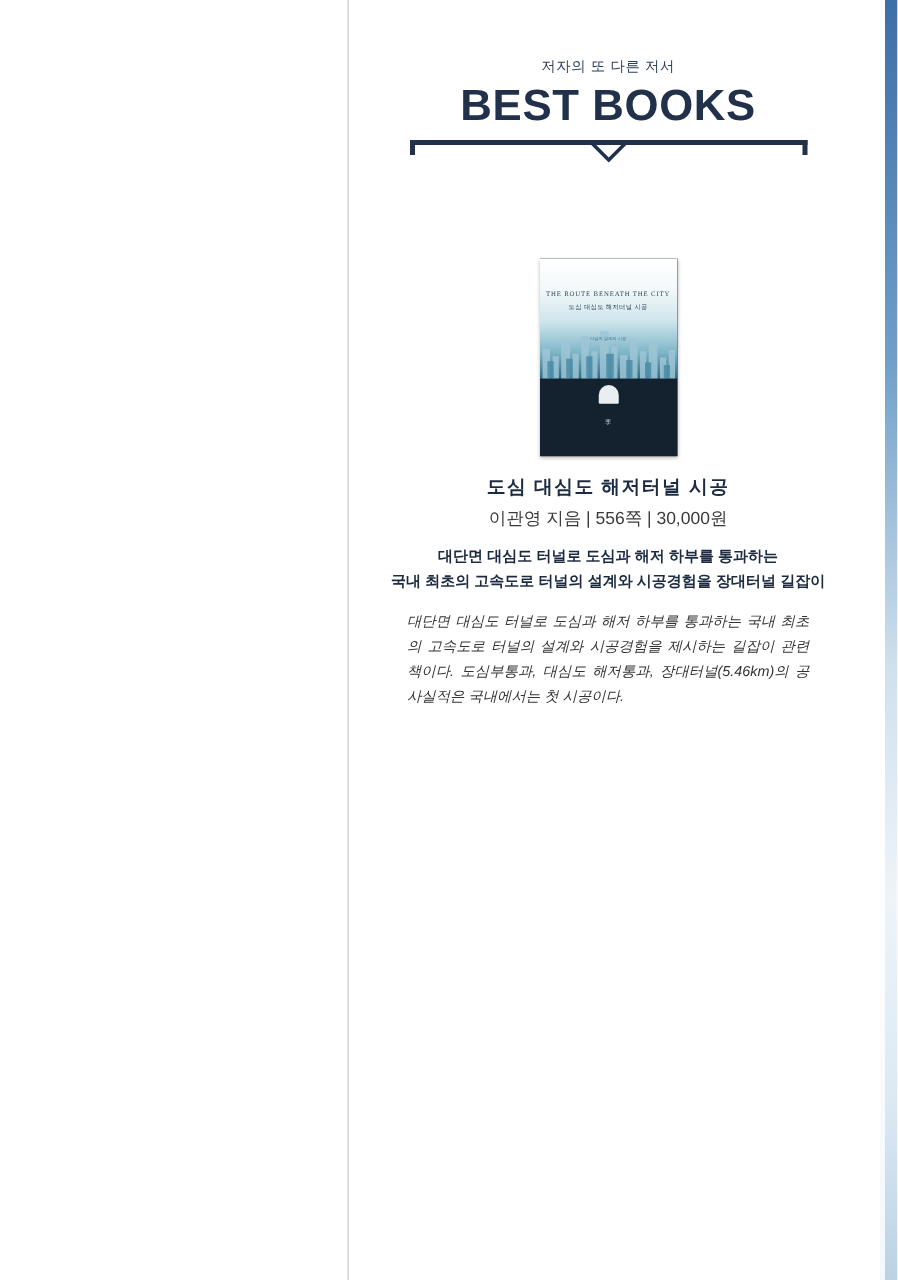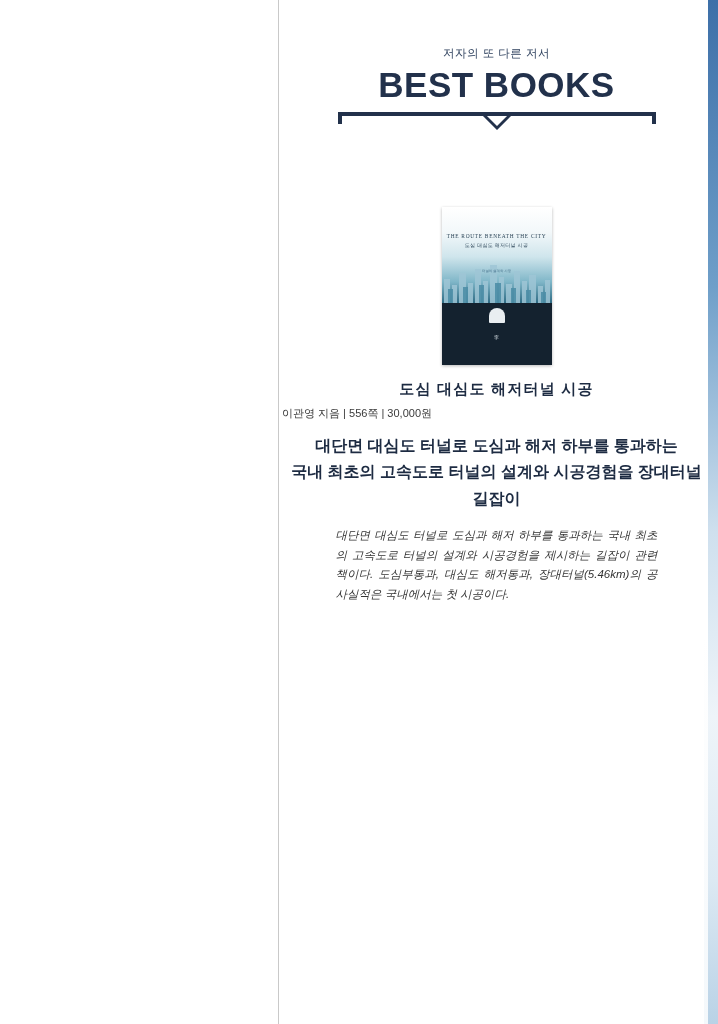--- a/index.html
+++ b/index.html
@@ -38,21 +38,21 @@
     position: absolute;
     left: 278px;
     top: 0;
     width: 1px;
     height: 1024px;
     background: #c9c9c9;
   }
 
   .content {
     position: absolute;
-    left: 282px;
+    left: 272px;
     top: 0;
     width: 429px;
     height: 765px;
   }
 
   
   .header {
     margin-top: 46px;
     text-align: center;
   }
@@ -192,28 +192,28 @@
   .book-title {
     margin-top: 15px;
     text-align: center;
     font-size: 15px;
     font-weight: bold;
     color: #1d2b42;
     letter-spacing: 1.2px;
   }
   .book-meta {
     margin-top: 7px;
-    text-align: left;
-    font-size: 11px;
+    text-align: center;
+    font-size: 14px;
     color: #3a3a3a;
   }
   .book-lead {
     margin-top: 12px;
     text-align: center;
-    font-size: 16px;
+    font-size: 12px;
     font-weight: bold;
     color: #1d2b42;
     line-height: 1.65;
   }
   .book-desc {
     margin: 14px auto 0 auto;
     width: 322px;
     font-size: 11.5px;
     color: #333333;
     line-height: 1.72;

